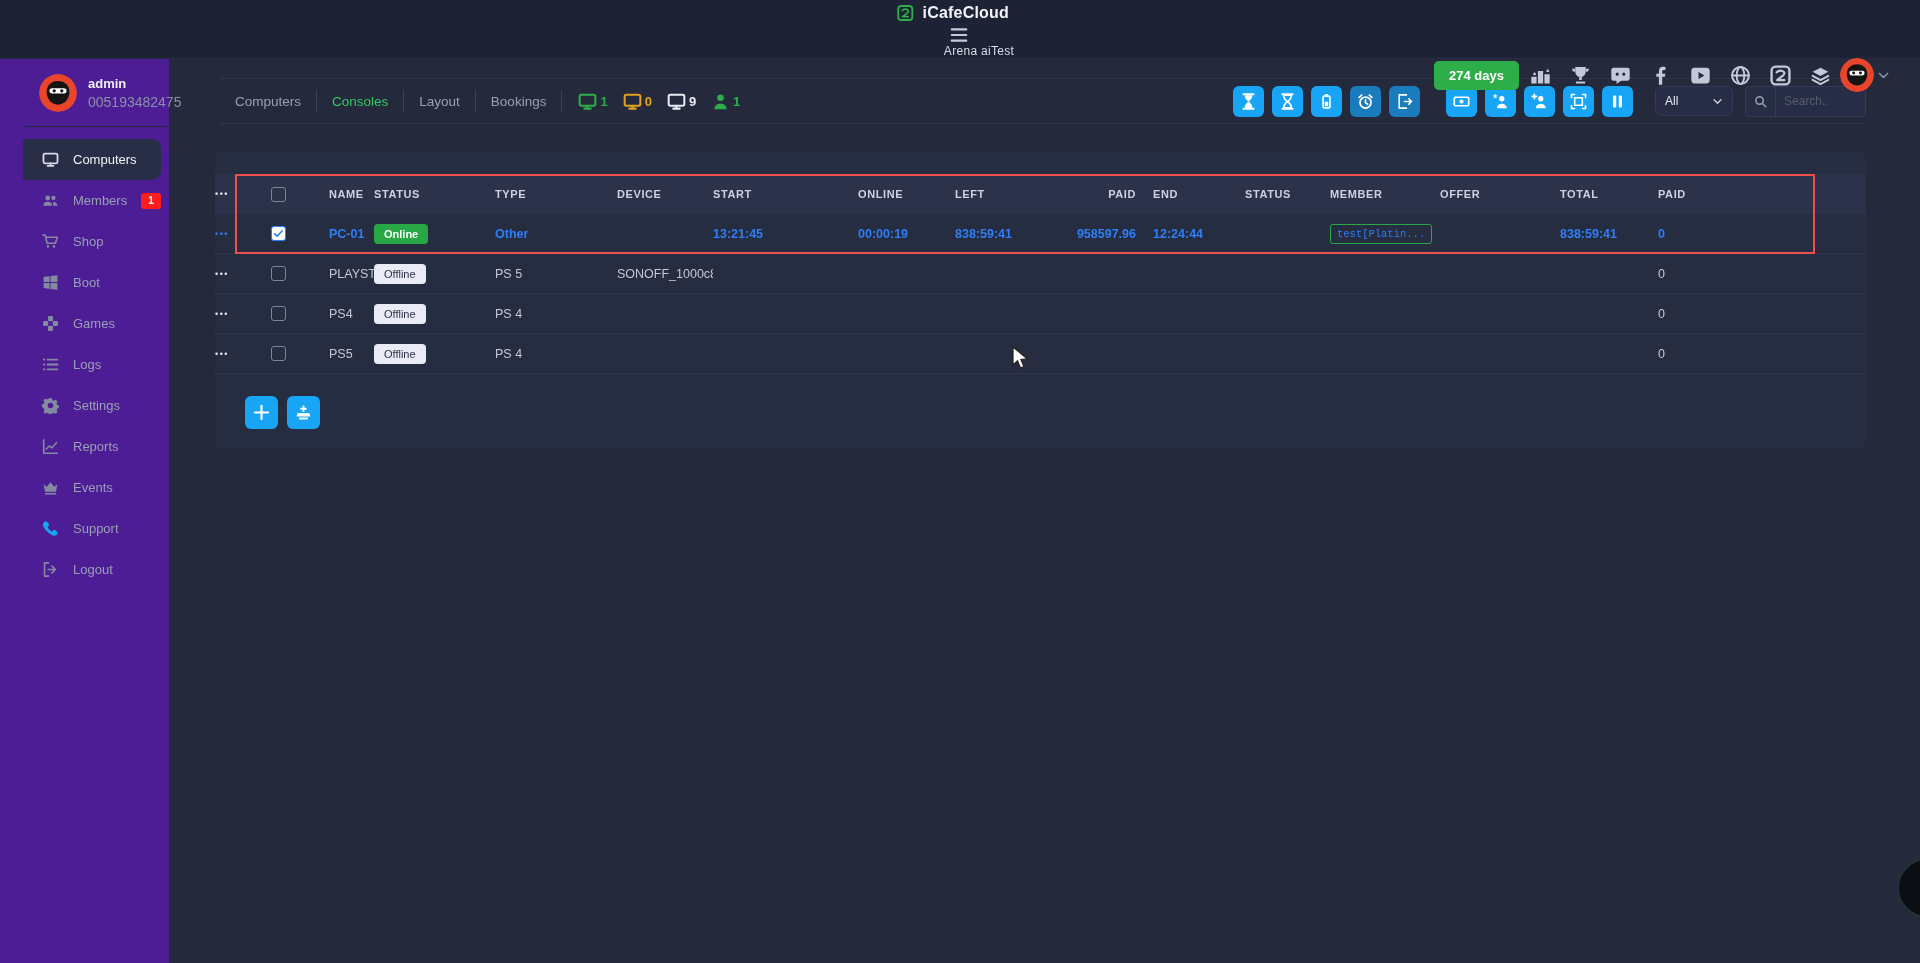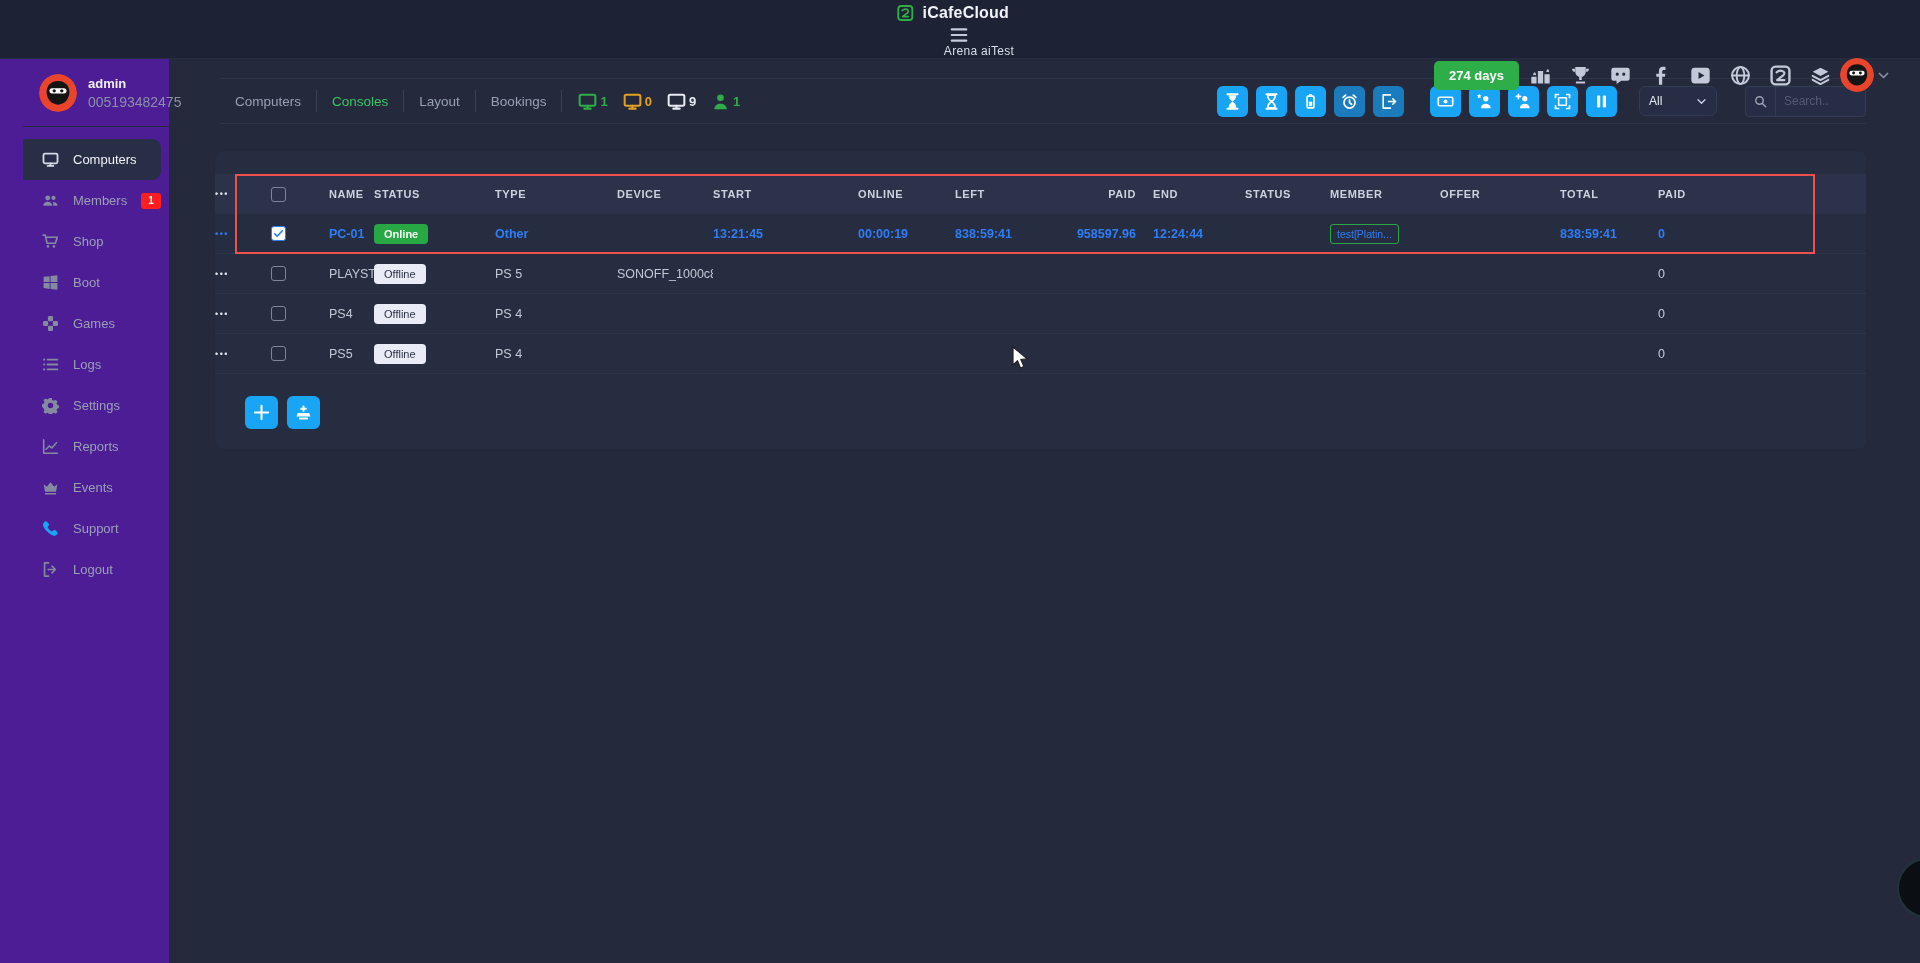--- a/index.html
+++ b/index.html
@@ -53,21 +53,21 @@
   .actions { margin-left:auto; display:flex; align-items:center; gap:8px; }
   .abtn { width:31px; height:31px; border:none; border-radius:6px; background:#18a5f5; color:#fff;
           display:flex; align-items:center; justify-content:center; cursor:pointer; }
   .abtn.dark { background:#1a7cbd; }
   .abtn .aico { width:17px; height:17px; }
   .gap-l { margin-left:18px; }
   .filter { margin-left:22px; width:78px; height:30px; background:#272d44; border:1px solid #343b54;
             border-radius:7px; display:flex; align-items:center; padding:0 9px; cursor:pointer; }
   .filter-val { color:#e8ebf3; font-size:12px; flex:1; }
   .filter .chev { width:11px; height:11px; color:#cdd2e0; }
-  .search-box { margin-left:28px; width:121px; height:31px; background:#272d44; border:1px solid #343b54;
+  .search-box { margin-left:12px; width:121px; height:31px; background:#272d44; border:1px solid #343b54;
                 border-radius:4px; display:flex; align-items:center; overflow:hidden; }
   .search-ico { width:30px; height:100%; border-right:1px solid #343b54; display:flex; align-items:center;
                 justify-content:center; color:#9aa1b5; }
   .search-ico .icon { width:13px; height:13px; }
   .search-box input { flex:1; min-width:0; background:transparent; border:none; outline:none;
                       color:#c6cbd9; font-size:12px; padding:0 8px; font-family:inherit; }
   .search-box input::placeholder { color:#545b72; }
 
   
   .card { margin:27px 54px 0 46px; height:298px; background:#272d40; border-radius:8px;
@@ -82,21 +82,21 @@
   .dots { font-size:9px; letter-spacing:1.5px; color:#dfe3ee; cursor:pointer; }
   .hl .dots { color:#2e7ef7; }
   .cb { width:15px; height:15px; border:1.5px solid #7e8598; border-radius:3px; cursor:pointer;
         display:flex; align-items:center; justify-content:center; }
   .cb.checked { background:#fff; border-color:#2e7ef7; color:#2e7ef7; }
   .cb svg { width:11px; height:11px; }
   .badge-status { display:inline-block; font-size:11px; font-weight:bold; padding:4px 10px; border-radius:4px; }
   .badge-online { background:#28a745; color:#fff; }
   .badge-offline { background:#e9ebf7; color:#2c3147; font-weight:normal; }
   .member-chip { display:inline-block; border:1px solid #28a745; border-radius:3px; color:#2e7ef7;
-                 font-size:10.5px; padding:3px 6px; font-weight:normal; }
+                 font-size:10.5px; padding:3px 6px; font-weight:normal;font-family:Liberation Mono, monospace; }
   .red-box { position:absolute; left:20px; top:23px; width:1580px; height:80px;
              border:2px solid #f14f4d; pointer-events:none; z-index:2; }
   .card-actions { display:flex; gap:9px; margin:22px 0 0 30px; }
   .fbtn { width:33px; height:33px; border:none; border-radius:6px; background:#18a5f5; color:#fff;
           display:flex; align-items:center; justify-content:center; cursor:pointer; }
   .fbtn .aico { width:17px; height:17px; }
 
   
   .cursor { position:absolute; left:1012px; top:346px; width:17px; height:24px; z-index:50; pointer-events:none; }
   .chat-toggle { position:absolute; left:1897px; top:858px; width:60px; height:60px; border-radius:50%;

